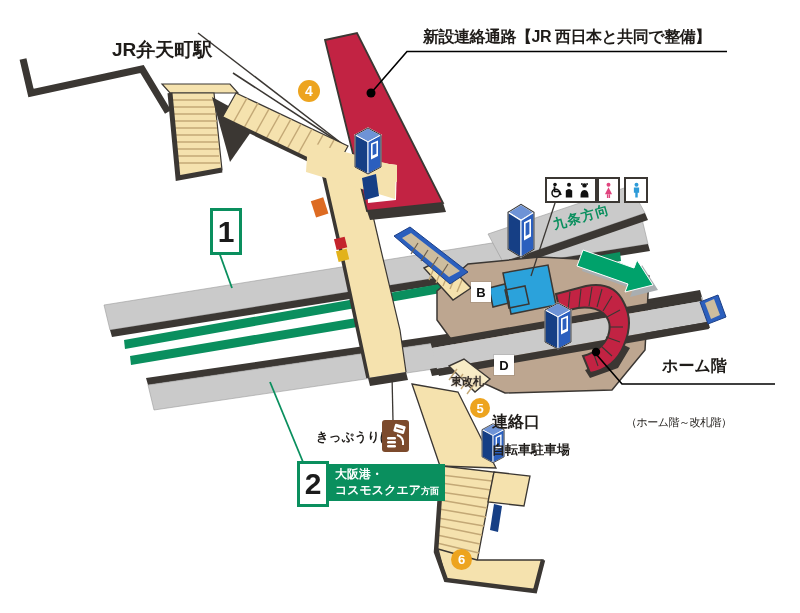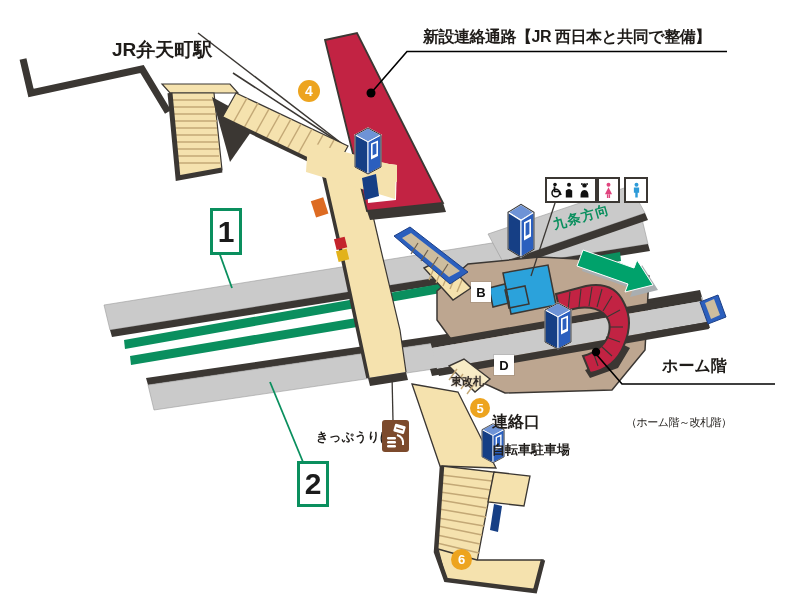--- a/index.html
+++ b/index.html
@@ -295,20 +295,24 @@
   <span>6</span>
 </div>
 
 <div class="digitbox" style="left:210px;top:208px;width:26px;height:41px;font-size:30px;">
   <span>1</span>
 </div>
 
 <div class="digitbox" style="left:297px;top:461px;width:26px;height:40px;font-size:30px;">
   <span>2</span>
 </div>
+<div class="destbox" style="left:329px;top:464px;font-size:12px;">
+  <span>大阪港・</span><br>
+  <span>コスモスクエア</span><span class="sm">方面</span>
+</div>
 
 <div class="legendbox" style="left:545px;top:177px;width:48px;height:22px;">
   <svg width="44" height="17" viewBox="0 0 44 17">
     <g>
       <circle cx="6" cy="2.6" r="1.8" fill="#111"></circle>
       <path d="M5.5,4.5 L5.5,9.5 L10.5,9.5 L12,13" stroke="#111" stroke-width="1.7" fill="none"></path>
       <circle cx="6.8" cy="11" r="3.8" fill="none" stroke="#111" stroke-width="1.5"></circle>
     </g>
     <g>
       <circle cx="20" cy="2.8" r="2" fill="#111"></circle>

